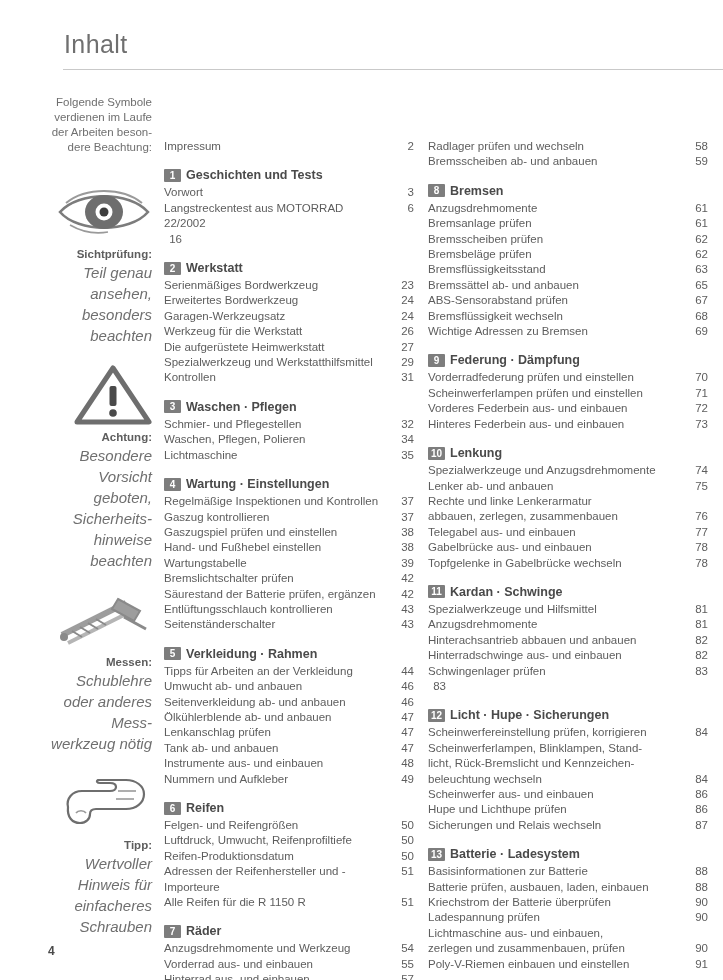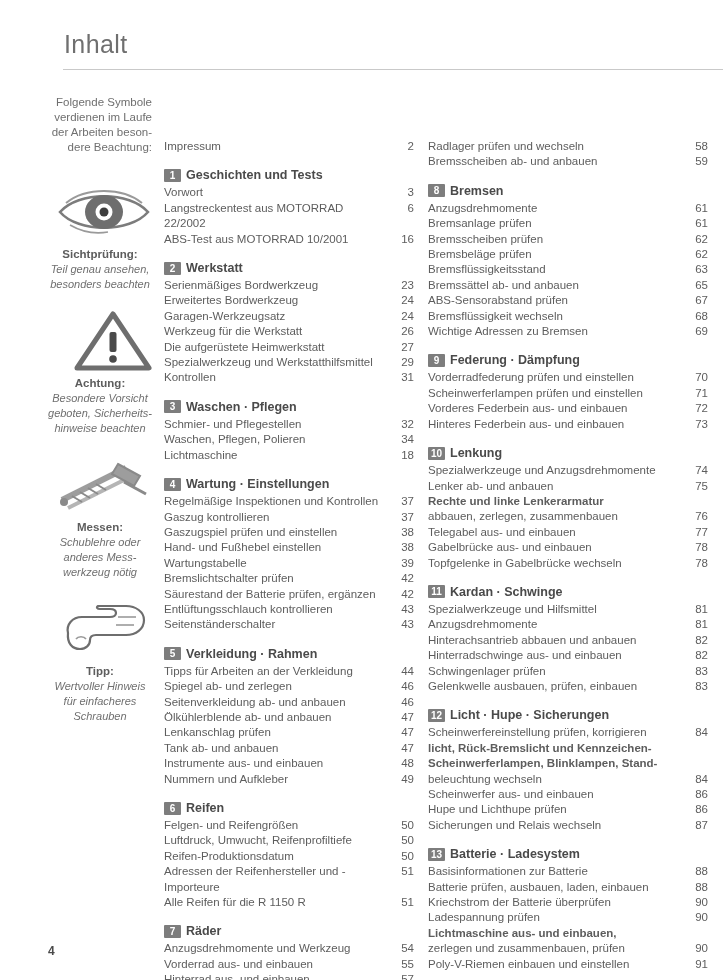--- a/index.html
+++ b/index.html
@@ -71,40 +71,39 @@
   }
   
   .sym-intro {
     font-size: 11.5px;
     line-height: 15px;
     color: #6f6f6f;
     margin-bottom: 26px;
   }
   .sym-block {
     margin-bottom: 18px;
-    text-align: center;
   }
   .sym-art {
     height: 62px;
     display: flex;
     align-items: center;
     justify-content: flex-end;
     margin-bottom: 4px;
   }
   .sym-title {
     font-size: 11.5px;
     font-weight: bold;
     color: #5d5d5d;
     line-height: 15px;
   }
   .sym-desc {
-    font-size: 11px;
+    font-size: 15px;
     font-style: italic;
     color: #6f6f6f;
-    line-height: 15px;
+    line-height: 21px;
   }
   
   .toc-chapter {
     margin-top: 14px;
     margin-bottom: 3px;
     display: flex;
     align-items: center;
     gap: 5px;
     font-size: 12.5px;
     font-weight: bold;
@@ -133,21 +132,21 @@
     color: #5d5d5d;
   }
   .toc-row .t {
     padding-right: 8px;
   }
   .toc-row .p {
     white-space: nowrap;
     text-align: right;
     min-width: 18px;
   }
-  .toc-row.cont .t { padding-left: 0; font-weight: bold; }
+  .toc-row.cont .t { padding-left: 0; }
   
   .folio {
     position: absolute;
     left: 48px;
     bottom: 22px;
     font-size: 12px;
     font-weight: bold;
     color: #4a4a4a;
   }
   
@@ -248,21 +247,20 @@
         </div>
         <div class="toc-row">
           <span class="t">Vorwort</span>
           <span class="p">3</span>
         </div>
         <div class="toc-row">
           <span class="t">Langstreckentest aus MOTORRAD 22/2002</span>
           <span class="p">6</span>
         </div>
         <div class="toc-row">
-          <span class="t">ABS-Test aus MOTORRAD 10/2001</span>
           <span class="p">16</span>
         </div>
         <div class="toc-chapter">
           <span class="chip">2</span>
           <span>Werkstatt</span>
         </div>
         <div class="toc-row">
           <span class="t">Serienmäßiges Bordwerkzeug</span>
           <span class="p">23</span>
         </div>
@@ -297,21 +295,21 @@
         <div class="toc-row">
           <span class="t">Schmier- und Pflegestellen</span>
           <span class="p">32</span>
         </div>
         <div class="toc-row">
           <span class="t">Waschen, Pflegen, Polieren</span>
           <span class="p">34</span>
         </div>
         <div class="toc-row">
           <span class="t">Lichtmaschine</span>
-          <span class="p">18</span>
+          <span class="p">35</span>
         </div>
         <div class="toc-chapter">
           <span class="chip">4</span>
           <span>Wartung · Einstellungen</span>
         </div>
         <div class="toc-row">
           <span class="t">Regelmäßige Inspektionen und Kontrollen</span>
           <span class="p">37</span>
         </div>
         <div class="toc-row">
@@ -348,21 +346,21 @@
         </div>
         <div class="toc-chapter">
           <span class="chip">5</span>
           <span>Verkleidung · Rahmen</span>
         </div>
         <div class="toc-row">
           <span class="t">Tipps für Arbeiten an der Verkleidung</span>
           <span class="p">44</span>
         </div>
         <div class="toc-row">
-          <span class="t">Spiegel ab- und zerlegen</span>
+          <span class="t">Umwucht ab- und anbauen</span>
           <span class="p">46</span>
         </div>
         <div class="toc-row">
           <span class="t">Seitenverkleidung ab- und anbauen</span>
           <span class="p">46</span>
         </div>
         <div class="toc-row">
           <span class="t">Ölkühlerblende ab- und anbauen</span>
           <span class="p">47</span>
         </div>
@@ -551,39 +549,38 @@
         </div>
         <div class="toc-row">
           <span class="t">Hinterradschwinge aus- und einbauen</span>
           <span class="p">82</span>
         </div>
         <div class="toc-row">
           <span class="t">Schwingenlager prüfen</span>
           <span class="p">83</span>
         </div>
         <div class="toc-row">
-          <span class="t">Gelenkwelle ausbauen, prüfen, einbauen</span>
           <span class="p">83</span>
         </div>
         <div class="toc-chapter">
           <span class="chip">12</span>
           <span>Licht · Hupe · Sicherungen</span>
         </div>
         <div class="toc-row">
           <span class="t">Scheinwerfereinstellung prüfen, korrigieren</span>
           <span class="p">84</span>
+        </div>
+        <div class="toc-row cont">
+          <span class="t">Scheinwerferlampen, Blinklampen, Stand-</span>
+          <span class="p"></span>
         </div>
         <div class="toc-row cont">
           <span class="t">licht, Rück-Bremslicht und Kennzeichen-</span>
           <span class="p"></span>
         </div>
-        <div class="toc-row cont">
-          <span class="t">Scheinwerferlampen, Blinklampen, Stand-</span>
-          <span class="p"></span>
-        </div>
         <div class="toc-row">
           <span class="t">beleuchtung wechseln</span>
           <span class="p">84</span>
         </div>
         <div class="toc-row">
           <span class="t">Scheinwerfer aus- und einbauen</span>
           <span class="p">86</span>
         </div>
         <div class="toc-row">
           <span class="t">Hupe und Lichthupe prüfen</span>

